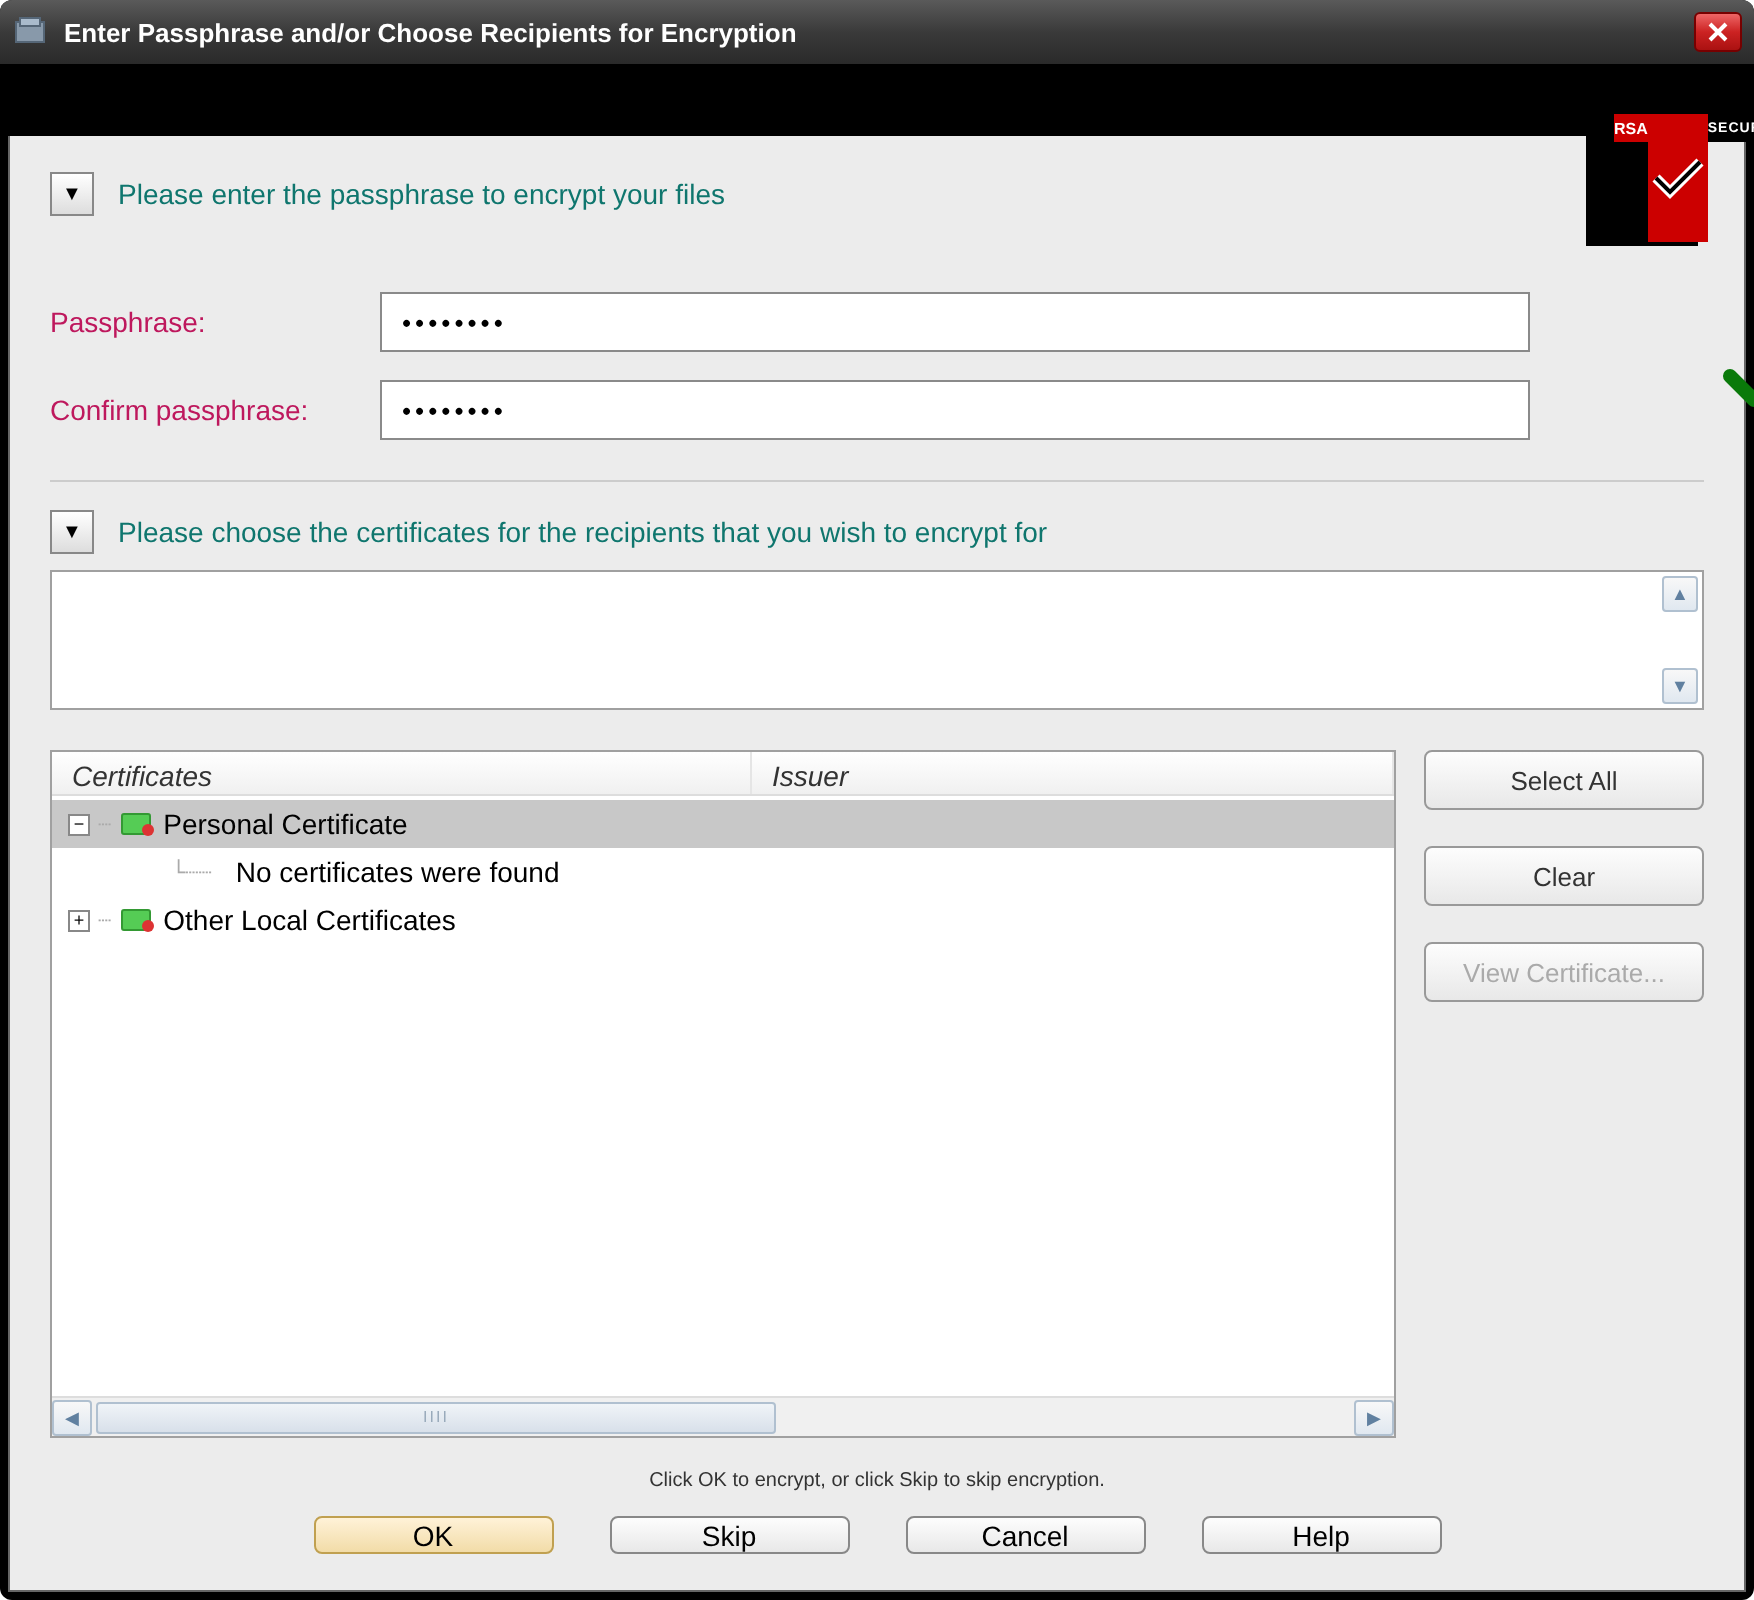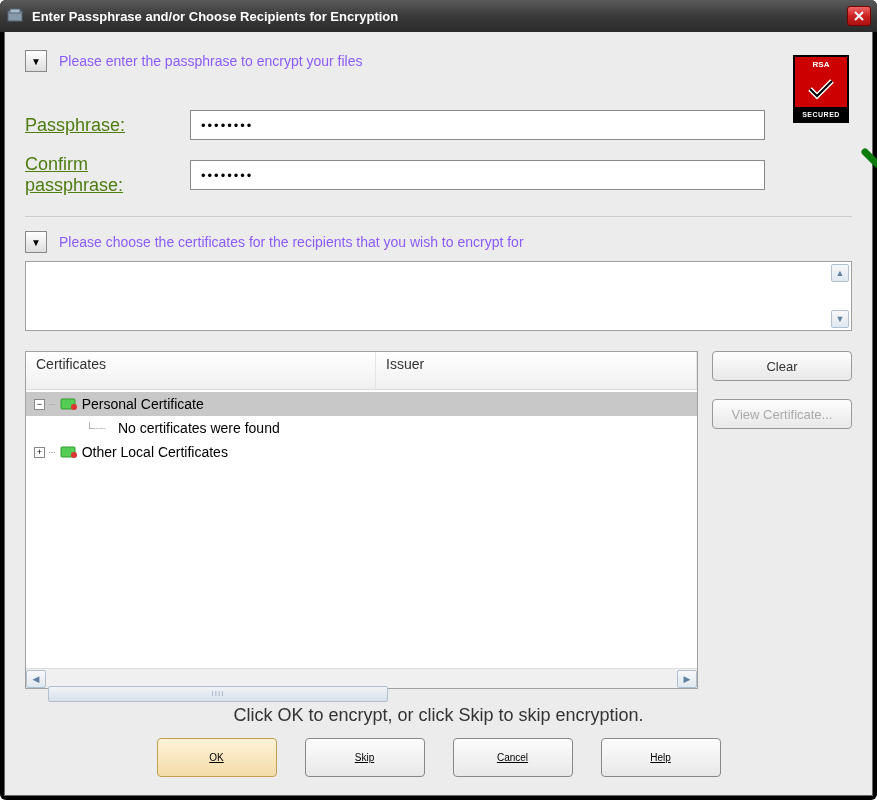--- a/index.html
+++ b/index.html
@@ -12,20 +12,21 @@
   overflow: hidden;
 }
 .window {
   width: 877px;
   height: 800px;
   background: #000;
   border-radius: 6px;
   overflow: hidden;
   display: flex;
   flex-direction: column;
+  gap: 36px;
 }
 .titlebar {
   height: 32px;
   background: linear-gradient(to bottom, #5a5a5a 0%, #3a3a3a 50%, #2a2a2a 100%);
   display: flex;
   align-items: center;
   padding: 0 6px;
   color: #fff;
   font-weight: bold;
   font-size: 13px;
@@ -71,31 +72,32 @@
   width: 22px;
   height: 22px;
   background: linear-gradient(to bottom, #fff, #ddd);
   border: 1px solid #888;
   display: flex;
   align-items: center;
   justify-content: center;
   cursor: pointer;
   font-size: 10px;
 }
-.section-header .label { font-size: 14px; color: #8b5cf6; }
+.section-header .label { font-size: 14px; color: #0f766e; }
 .rsa-badge {
   position: absolute;
   top: 55px;
   right: 28px;
   width: 56px;
   height: 68px;
   background: #000;
   border: 2px solid #000;
   display: flex;
-  flex-direction: column;
+  flex-direction: row;
+  padding-left: 12px;
 }
 .rsa-top {
   height: 14px;
   background: #cc0000;
   color: #fff;
   font-size: 8px;
   font-weight: bold;
   display: flex;
   align-items: center;
   justify-content: center;
@@ -122,23 +124,22 @@
   margin-top: 30px;
   position: relative;
 }
 .pass-row {
   display: flex;
   align-items: center;
   margin-bottom: 14px;
 }
 .pass-label {
   width: 165px;
-  font-size: 18px;
-  color: #4d7c0f;
-  text-decoration: underline;
+  font-size: 14px;
+  color: #be185d;
 }
 .pass-input {
   flex: 1;
   height: 30px;
   border: 1px solid #8a8a8a;
   background: #fff;
   padding: 0 10px;
   font-family: inherit;
   font-size: 13px;
   letter-spacing: 2px;
@@ -219,23 +220,24 @@
 }
 .cert-list {
   flex: 1;
   background: #fff;
   border: 1px solid #a0a0a0;
   display: flex;
   flex-direction: column;
 }
 .cert-headers {
   display: flex;
-  height: 38px;
+  height: 22px;
   background: linear-gradient(to bottom, #fff, #f0f0f0);
   border-bottom: 1px solid #ddd;
+  font-style: italic;
 }
 .cert-headers div {
   padding: 4px 10px;
   font-size: 14px;
   color: #333;
   border-right: 1px solid #e5e5e5;
 }
 .col-cert { flex: 0 0 350px; }
 .col-exp { flex: 0 0 130px; }
 .col-iss { flex: 1; }
@@ -292,61 +294,60 @@
   align-items: center;
   justify-content: center;
   font-size: 9px;
   color: #6080a0;
   cursor: pointer;
 }
 .hscroll-track { flex: 1; height: 18px; position: relative; }
 .hscroll-thumb {
   position: absolute;
   left: 2px;
-  top: 16px;
+  top: 1px;
   width: 340px;
   height: 16px;
   background: linear-gradient(to bottom, #f0f4f8, #d8e0ea);
   border: 1px solid #b0c0d0;
   border-radius: 2px;
   display: flex;
   align-items: center;
   justify-content: center;
   color: #9ab;
   font-size: 8px;
   letter-spacing: 1px;
 }
 .side-buttons {
   width: 140px;
   display: flex;
   flex-direction: column;
   gap: 18px;
 }
 .footer-text {
   text-align: center;
-  font-size: 18px;
+  font-size: 10px;
   color: #333;
   margin: 16px 0 12px 0;
 }
 .button-row {
   display: flex;
   justify-content: center;
   gap: 28px;
   margin-bottom: 6px;
 }
 .main-btn {
   width: 120px;
-  height: 39px;
+  height: 19px;
   background: linear-gradient(to bottom, #fdfdfd, #e8e8e8);
   border: 1px solid #888;
   border-radius: 4px;
   font-family: inherit;
-  font-size: 10px;
-  cursor: pointer;
-  text-decoration: underline;
+  font-size: 14px;
+  cursor: pointer;
 }
 .main-btn.default {
   background: linear-gradient(to bottom, #fff2d8, #f2dca8);
   border: 1px solid #c0a050;
 }
 </style>
 </head>
 <body>
 
 <div class="window">
@@ -454,20 +455,21 @@
         </div>
         <div class="hscroll">
           <div class="hscroll-btn">◀</div>
           <div class="hscroll-track">
             <div class="hscroll-thumb">IIII</div>
           </div>
           <div class="hscroll-btn">▶</div>
         </div>
       </div>
       <div class="side-buttons">
+        <button class="side-btn">Select All</button>
         <button class="side-btn">Clear</button>
         <button class="side-btn" disabled="">View Certificate...</button>
       </div>
     </div>
 
     <div class="footer-text">Click OK to encrypt, or click Skip to skip encryption.</div>
 
     <div class="button-row">
       <button class="main-btn default">OK</button>
       <button class="main-btn">Skip</button>

